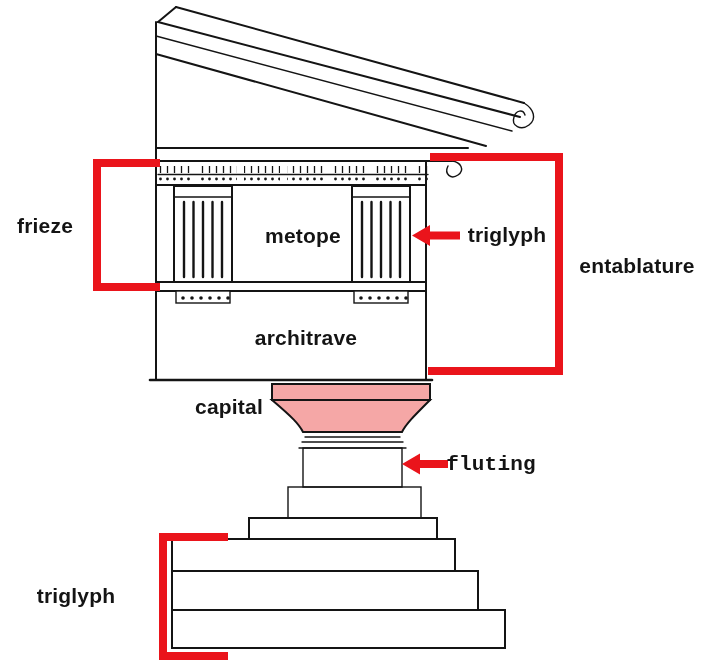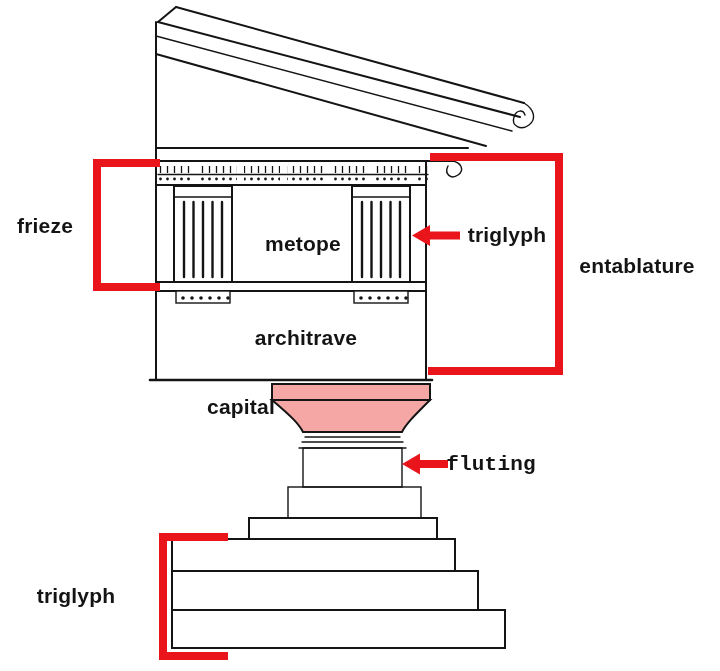--- a/index.html
+++ b/index.html
@@ -162,21 +162,21 @@
     </g>
     <g>
       <path class="redfill" d="M412 235.5 L430 225 L430 231.5 L460 231.5 L460 239.5 L430 239.5 L430 246 Z"></path>
     </g>
     <g>
       <path class="redfill" d="M402 464 L420 453.5 L420 460 L448 460 L448 468 L420 468 L420 474.5 Z"></path>
     </g>
   </svg>
 
   <div class="label" style="left:45px;  top:226px;">frieze</div>
-  <div class="label" style="left:303px; top:236px;margin-top:8px;">metope</div>
+  <div class="label" style="left:303px; top:236px;">metope</div>
   <div class="label" style="left:507px; top:235px;">triglyph</div>
   <div class="label" style="left:306px; top:338px;">architrave</div>
   <div class="label" style="left:637px; top:266px;">entablature</div>
-  <div class="label" style="left:229px; top:407px;margin-left:12px;">capital</div>
+  <div class="label" style="left:229px; top:407px;">capital</div>
   <div class="label" style="left:491px; top:464px;font-family:Liberation Mono, monospace;">fluting</div>
   <div class="label" style="left:76px;  top:596px;">triglyph</div>
 
 </div>
 
 </body></html>

